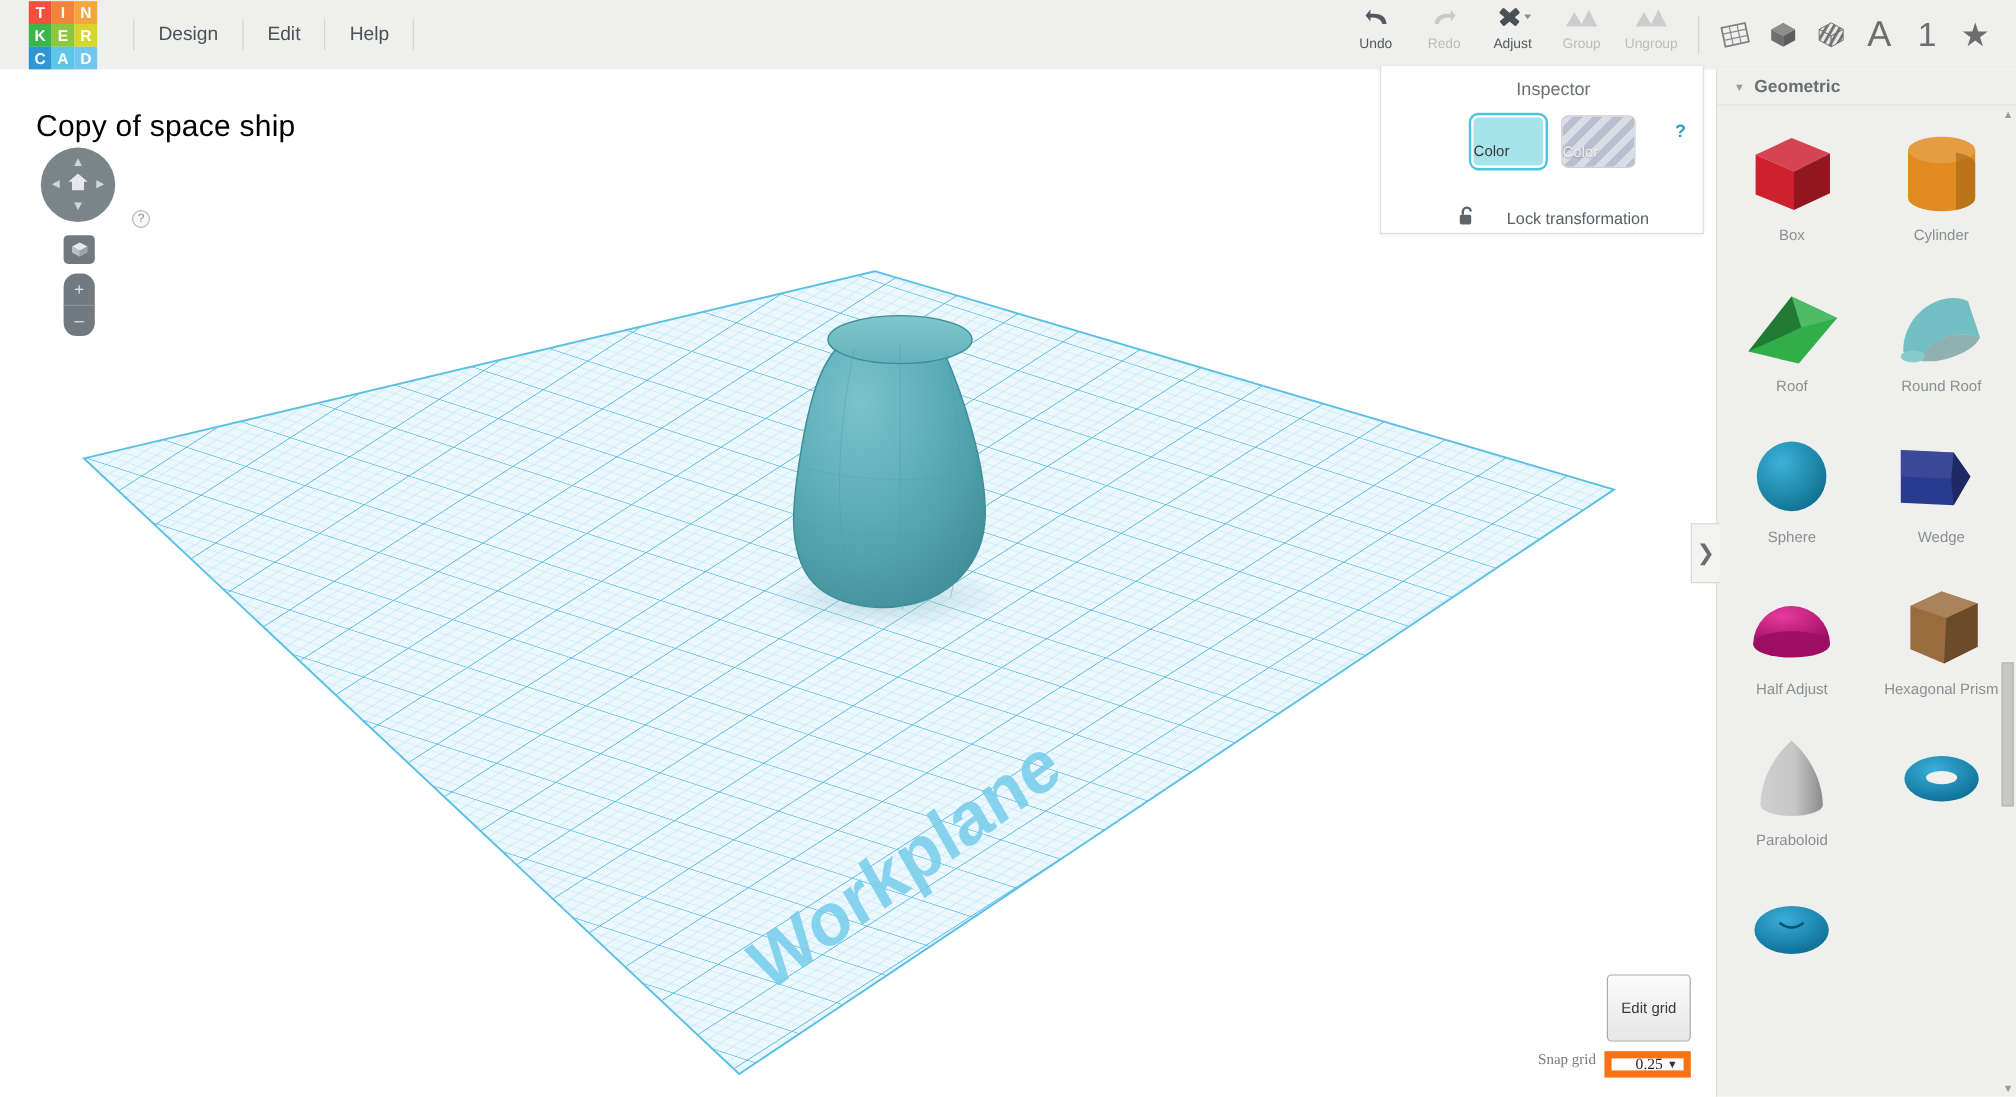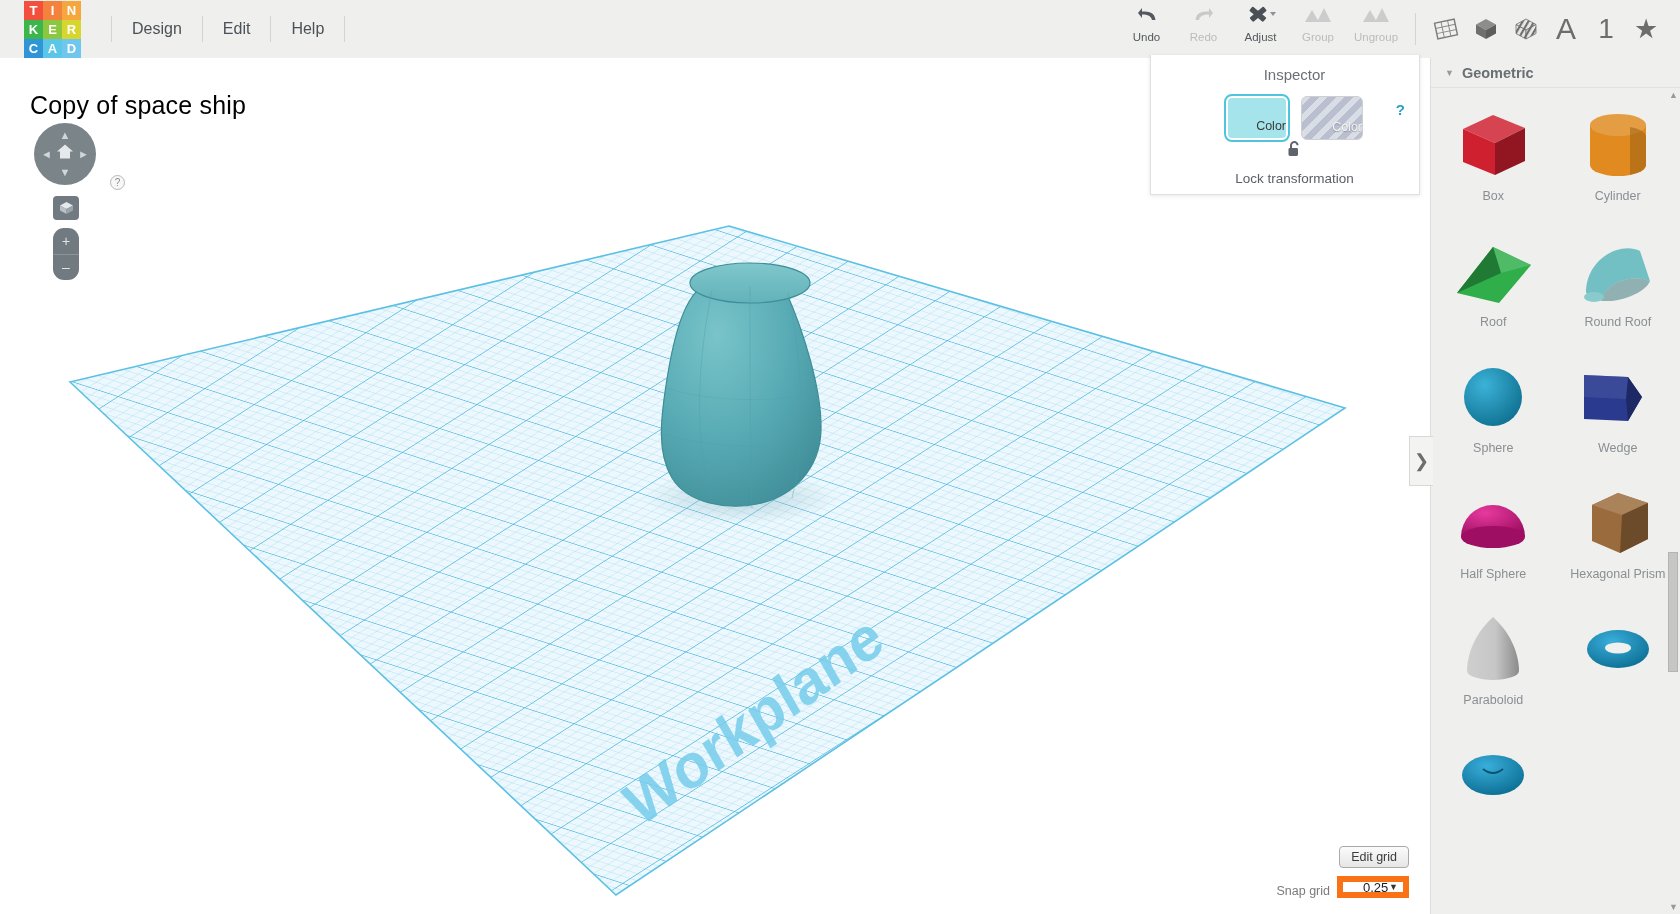--- a/index.html
+++ b/index.html
@@ -90,53 +90,53 @@
     color: #dfe4e7; font-size: 14px;
   }
   .nav-zoom div:first-child { border-bottom: 1px solid #8a949a; }
 
   
   .plane-holder { position: absolute; left: 0; top: 0; width: 1409px; height: 856px; }
 
   
   .grid-ctrls { position: absolute; right: 12px; bottom: 16px; width: 200px; }
   .edit-grid-btn {
-    float: right; padding: 3px 11px; font-size: 12.5px; color: #3b3b3b;
+    float: right; padding: 20px 11px; font-size: 12.5px; color: #3b3b3b;
     background: linear-gradient(#fbfbfb, #e6e6e6); border: 1px solid #a9a9a9;
     border-radius: 4px; cursor: pointer;
   }
-  .snap-row { clear: both; padding-top: 8px; display: flex; align-items: flex-end; justify-content: flex-end; }
+  .snap-row { clear: both; padding-top: 8px; display: flex; align-items: flex-start; justify-content: flex-end; font-family: Liberation Serif, serif; }
   .snap-lbl { font-size: 12.5px; color: #7b7b7b; margin-right: 7px; }
   .snap-sel {
     width: 72px; height: 22px; border: 6px solid #f97316; background: #fff;
     font-size: 13px; color: #222; display: flex; align-items: center;
     padding: 0 20px; position: relative; cursor: pointer;
   }
   .snap-sel .cav { position: absolute; right: 5px; font-size: 9px; color: #333; }
 
   
   .inspector {
     position: absolute; left: 1150px; top: 55px; width: 270px; height: 140px;
     background: #fff; border: 1px solid #e0e0e0; border-top: none;
     box-shadow: 0 1px 4px rgba(0,0,0,.10); z-index: 30; padding-left: 19px;
   }
   .insp-title { text-align: center; font-size: 15px; color: #6b7075; margin-top: 11px; }
   .insp-swatches { display: flex; justify-content: center; gap: 13px; margin-top: 13px; }
   .sw {
     width: 62px; height: 44px; border-radius: 6px; position: relative;
-    display: flex; align-items: flex-end; justify-content: flex-end; padding-bottom: 5px;
+    display: flex; align-items: flex-end; justify-content: flex-start; padding-bottom: 5px;
     font-size: 12.5px; cursor: pointer;
   }
   .sw-color { background: #a6e4ec; border: 2px solid #fff; outline: 2px solid #4ec4dd; color: #3a3a3a; }
   .sw-hole {
     background: repeating-linear-gradient(-45deg,#b9bfcf 0 6px,#d9dde6 6px 12px);
     border: 1px solid #cfcfcf; color: #f2f2f2; text-shadow: 0 1px 1px rgba(0,0,0,.25);
   }
   .insp-help { position: absolute; right: 14px; top: 46px; color: #2f9fc0; font-size: 15px; font-weight: bold; cursor: pointer; }
-  .insp-lock { display: flex; align-items: center; justify-content: center; margin-top: 0; gap: 9px; flex-direction: column; }
+  .insp-lock { display: flex; align-items: center; justify-content: center; margin-top: 31px; gap: 25px; }
   .insp-lock .txt { font-size: 13.5px; color: #5a5f64; }
 
   
   .shapes-panel {
     position: absolute; right: 0; top: 58px; width: 250px; height: 856px;
     background: #efefed; border-left: 1px solid #dddddb;
   }
   .shapes-head {
     height: 30px; display: flex; align-items: center; padding-left: 14px;
     font-size: 14.5px; color: #6a6f74; font-weight: bold; border-bottom: 1px solid #e2e2e0;
@@ -503,21 +503,21 @@
                 <defs>
                   <radialGradient id="g_halfsphere" cx="38%" cy="25%" r="80%">
                  <stop offset="0%" stop-color="#e73a9e"></stop>
                     <stop offset="100%" stop-color="#9e0e62"></stop>
                   </radialGradient>
                 </defs>
                 <path d="M18 56 a32 32 0 0 1 64 0 Z" fill="url(#g_halfsphere)"></path>
                 <ellipse cx="50" cy="56" rx="32" ry="11" fill="#9e0e62"></ellipse>
               </svg>
             </div>
-            <div class="shape-lbl">Half Sphere</div>
+            <div class="shape-lbl">Half Adjust</div>
           </div>
           <div class="shape-cell">
             <div class="shape-art">
               <svg width="100" height="84" viewBox="0 0 100 84">
                 <path d="M24 24 L50 12 L80 22 L80 58 L52 72 L24 60 Z" fill="#9a6b3c"></path>
                 <path d="M24 24 L50 12 L80 22 L54 34 Z" fill="#aa835b"></path>
                 <path d="M54 34 L80 22 L80 58 L52 72 Z" fill="#6c4b2a"></path>
               </svg>
             </div>
             <div class="shape-lbl">Hexagonal Prism</div>

